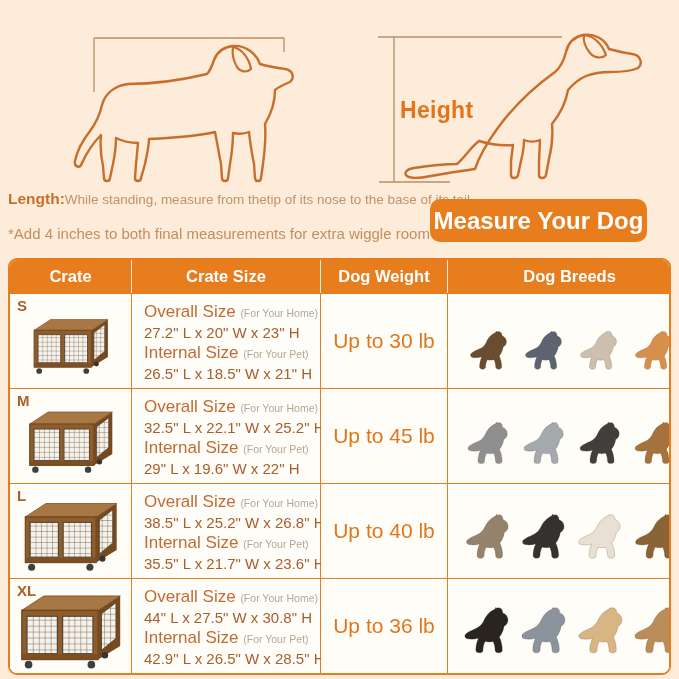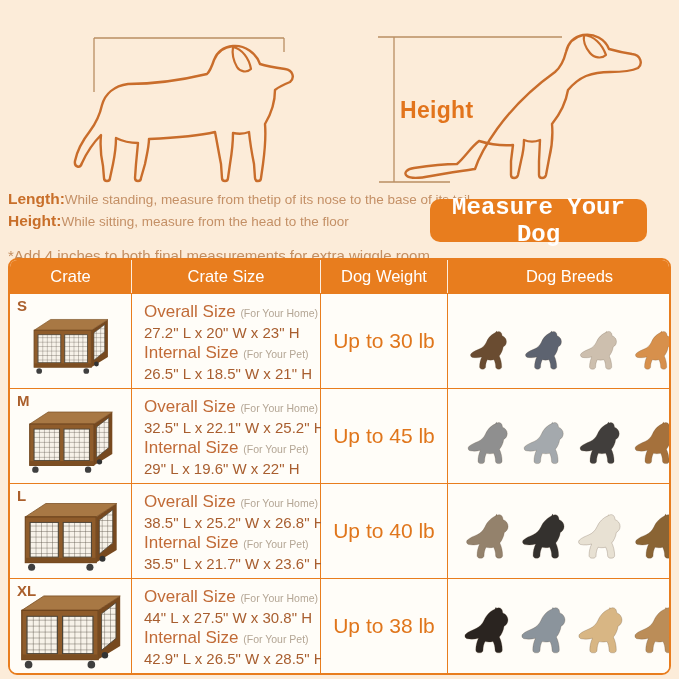--- a/index.html
+++ b/index.html
@@ -21,28 +21,28 @@
   .svg-standing{left:52px;top:26px}
   .svg-sitting{left:366px;top:22px}
 
   .instructions{position:absolute;left:8px;top:188px;width:420px}
   .instr-line{font-size:13.5px;color:#c49066;line-height:21px;white-space:nowrap}
   .instr-line b{font-size:15.5px;color:#c86f2a;font-weight:bold;margin-right:0}
   .note-line{margin-top:15px;font-size:15px;color:#c48e60;white-space:nowrap}
 
   .measure-btn{position:absolute;left:430px;top:199px;width:217px;height:43px;
     background:var(--accent);border:none;border-radius:10px;color:#fff;
-    font-family:Liberation Mono, monospace;font-weight:bold;font-size:24px;cursor:pointer;
+    font-family:Liberation Sans, sans-serif;font-weight:bold;font-size:24px;cursor:pointer;
     display:flex;align-items:center;justify-content:center}
 
   
   .crate-table{position:absolute;left:8px;top:258px;width:663px;height:417px;
     border:2px solid var(--accent);border-radius:9px;overflow:hidden;background:var(--cellbg);
     display:grid;grid-template-columns:122px 189px 127px 1fr;grid-template-rows:33px repeat(4,1fr)}
-  .th{background:var(--accent);color:#fff;font-weight:normal;font-size:16.5px;
+  .th{background:var(--accent);color:#fff;font-weight:bold;font-size:16.5px;
     display:flex;align-items:center;justify-content:center}
   .th.sep{border-right:1.5px solid rgba(255,255,255,.85)}
   .td{background:var(--cellbg);border-top:1.5px solid var(--accent)}
   .td.sep{border-right:1.5px solid var(--accent)}
 
   .cell-crate{position:relative;display:flex;align-items:center;justify-content:center;padding-top:8px}
   .crate-letter{position:absolute;top:3px;left:7px;font-weight:bold;font-size:15px;color:#aa5f2c}
   .crate-img-s{width:84px}.crate-img-m{width:94px}.crate-img-l{width:104px}.crate-img-xl{width:112px}
 
   .cell-size{padding:8px 2px 0 12px}
@@ -133,21 +133,20 @@
          C96,149 79,151 65,154 C55,156 45,157 41,154 C37,151 41,147 48,146 C61,144 77,142 91,142
          C99,135 105,125 113,119 C123,122 135,124 147,123 L145,139 L145,153 C145,157 151,157 152,153
          L155,139 C157,131 158,125 158,118 C163,120 169,120 174,118 L173,139 L173,153
          C173,157 179,157 180,153 L183,137 C186,125 187,113 186,102
          C194,92 200,80 202,68 C207,62 213,57 220,54 C228,51 236,50 244,50 C255,50 266,49 272,46 Z"></path>
     <path fill="none" stroke="#c96d2b" stroke-width="2.2" stroke-linejoin="round" d="M218,13 C228,14 236,22 240,33 C236,37 228,36 224,31 C219,25 217,19 218,13 Z"></path>
   </svg>
 
   <div class="instructions">
     <p class="instr-line"><b>Length:</b><span>While standing, measure from thetip of its nose to the base of its tail</span></p>
-    <p class="instr-line"><b>Height:</b><span>While sitting, measure from the head to the floor</span></p>
     <p class="note-line">*Add 4 inches to both final measurements for extra wiggle room</p>
   </div>
 
   <button class="measure-btn">Measure Your Dog</button>
 
   <div class="crate-table">
 
     <div class="th sep">Crate</div>
     <div class="th sep">Crate Size</div>
     <div class="th sep">Dog Weight</div>
@@ -242,21 +241,21 @@
       <svg class="crate-img-xl" viewBox="0 0 132 94">
           <use href="#crateSym"></use>
         </svg>
     </div>
     <div class="td sep cell-size">
       <div class="line-title"><span>Overall Size</span> <span class="hint">(For Your Home)</span></div>
       <div class="line-dims">44" L x 27.5" W x 30.8" H</div>
       <div class="line-title"><span>Internal Size</span> <span class="hint">(For Your Pet)</span></div>
       <div class="line-dims">42.9" L x 26.5" W x 28.5" H</div>
     </div>
-    <div class="td sep cell-weight">Up to 38 lb</div>
+    <div class="td sep cell-weight">Up to 36 lb</div>
     <div class="td cell-breeds row-xl">
       <svg class="dog" viewBox="0 0 64 62" data-breed="rottweiler">
           <use href="#dogSit"></use>
         </svg>
       <svg class="dog" viewBox="0 0 64 62" data-breed="siberian-husky">
           <use href="#dogSit"></use>
         </svg>
       <svg class="dog" viewBox="0 0 64 62" data-breed="golden-retriever">
           <use href="#dogSit"></use>
         </svg>

